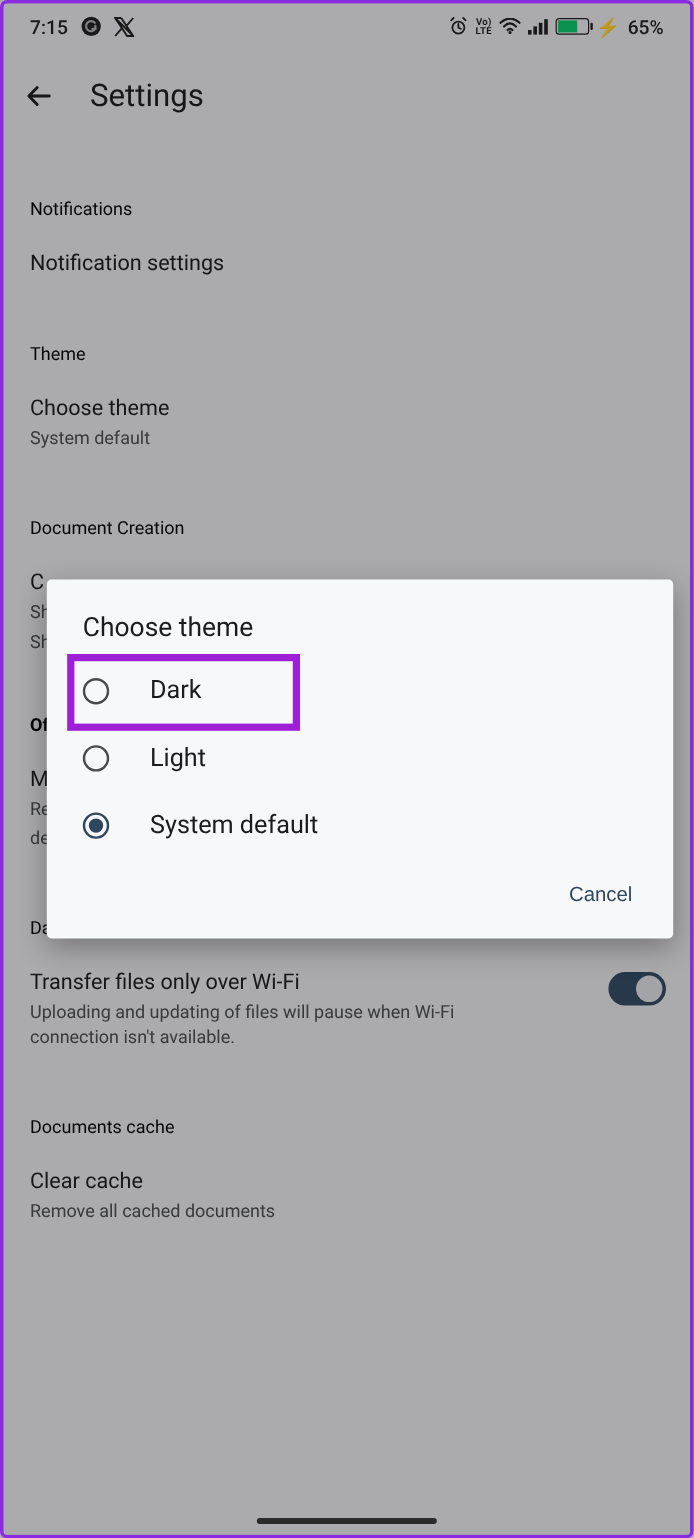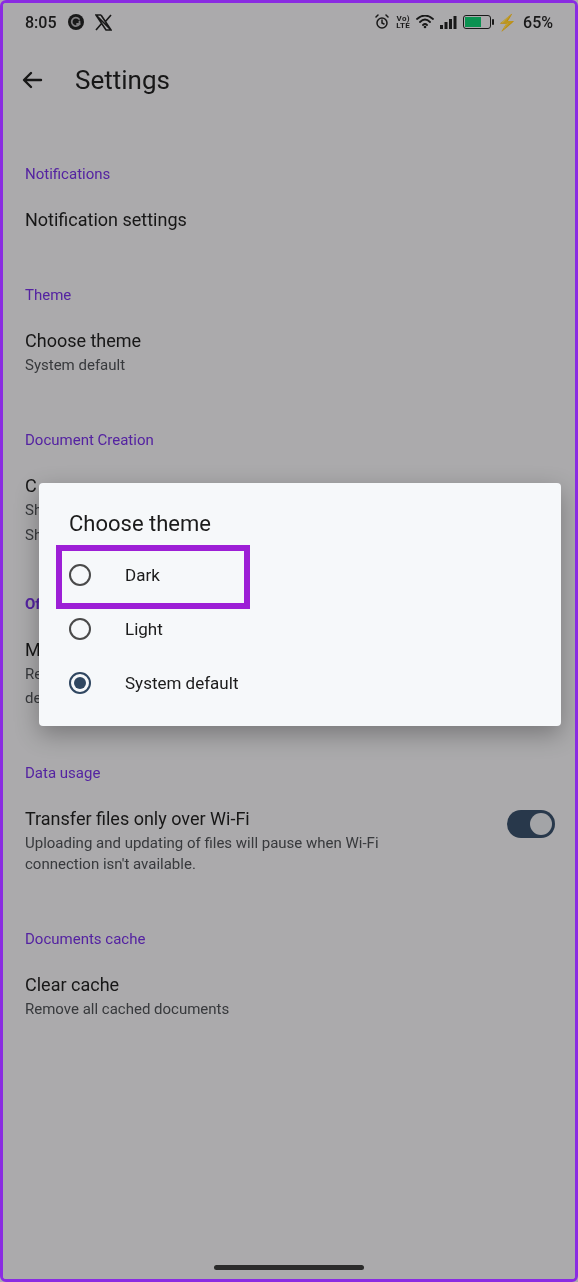--- a/index.html
+++ b/index.html
@@ -67,21 +67,21 @@
   .app-bar h1 {
     font-size: 26px;
     font-weight: 400;
     color: #171717;
   }
   .back-arrow { width: 28px; height: 28px; }
 
   .content { padding: 0 22px; }
   .section-header {
     font-size: 15px;
-    color: #6d28d9;
+    color: #000000;
     margin-top: 46px;
     margin-bottom: 20px;
     font-weight: 400;
   }
   .row-title {
     font-size: 18px;
     color: #171717;
     font-weight: 400;
   }
   .row-sub {
@@ -128,21 +128,21 @@
     font-size: 22px;
     font-weight: 400;
     color: #1c1c1c;
     padding: 0 30px 12px 30px;
   }
   .option {
     display: flex;
     align-items: center;
     gap: 34px;
     padding: 16px 30px;
-    font-size: 17px;
+    font-size: 21px;
     color: #1c1c1c;
   }
   .radio {
     width: 22px; height: 22px;
     border: 2.5px solid #4a4a4a;
     border-radius: 50%;
     flex-shrink: 0;
     position: relative;
   }
   .radio.selected {
@@ -184,21 +184,21 @@
     background: #2b2b2b;
     border-radius: 3px;
   }
 </style>
 </head>
 <body>
 
 <div class="page-bg">
   <div class="status-bar">
     <div class="status-left">
-      <span>8:05</span>
+      <span>7:15</span>
       <span class="status-icon">
         <svg width="18" height="18" viewBox="0 0 18 18">
             <circle cx="9" cy="9" r="8" fill="#1a1a1a"></circle>
             <path d="M 12 6 A 4.2 4.2 0 1 0 12.5 11" stroke="#acabae" stroke-width="1.8" fill="none" stroke-linecap="round"></path>
             <path d="M12.5 8.5 L12.5 11 L10 11" stroke="#acabae" stroke-width="1.8" fill="none" stroke-linecap="round"></path>
           </svg>
       </span>
       <span class="status-icon">
         <svg width="17" height="17" viewBox="0 0 17 17">
             <path d="M1 1 L16 16 M6 1 L1 1 L11 16 L16 16 L6 1 M1 16 L7 9 M16 1 L10 8" stroke="#1a1a1a" stroke-width="1.6" fill="none"></path>
@@ -299,17 +299,20 @@
   </div>
   <div class="option">
     <span class="radio"></span>
     <span>Light</span>
   </div>
   <div class="option">
     <span class="radio selected"></span>
     <span>System default</span>
   </div>
 
+  <div class="dialog-actions">
+    <button class="cancel-btn">Cancel</button>
+  </div>
 </div>
 
 <div class="highlight-box" style="left:53px; top:542px; width:194px; height:64px;"></div>
 
 <div class="home-indicator"></div>
 
 </body></html>

